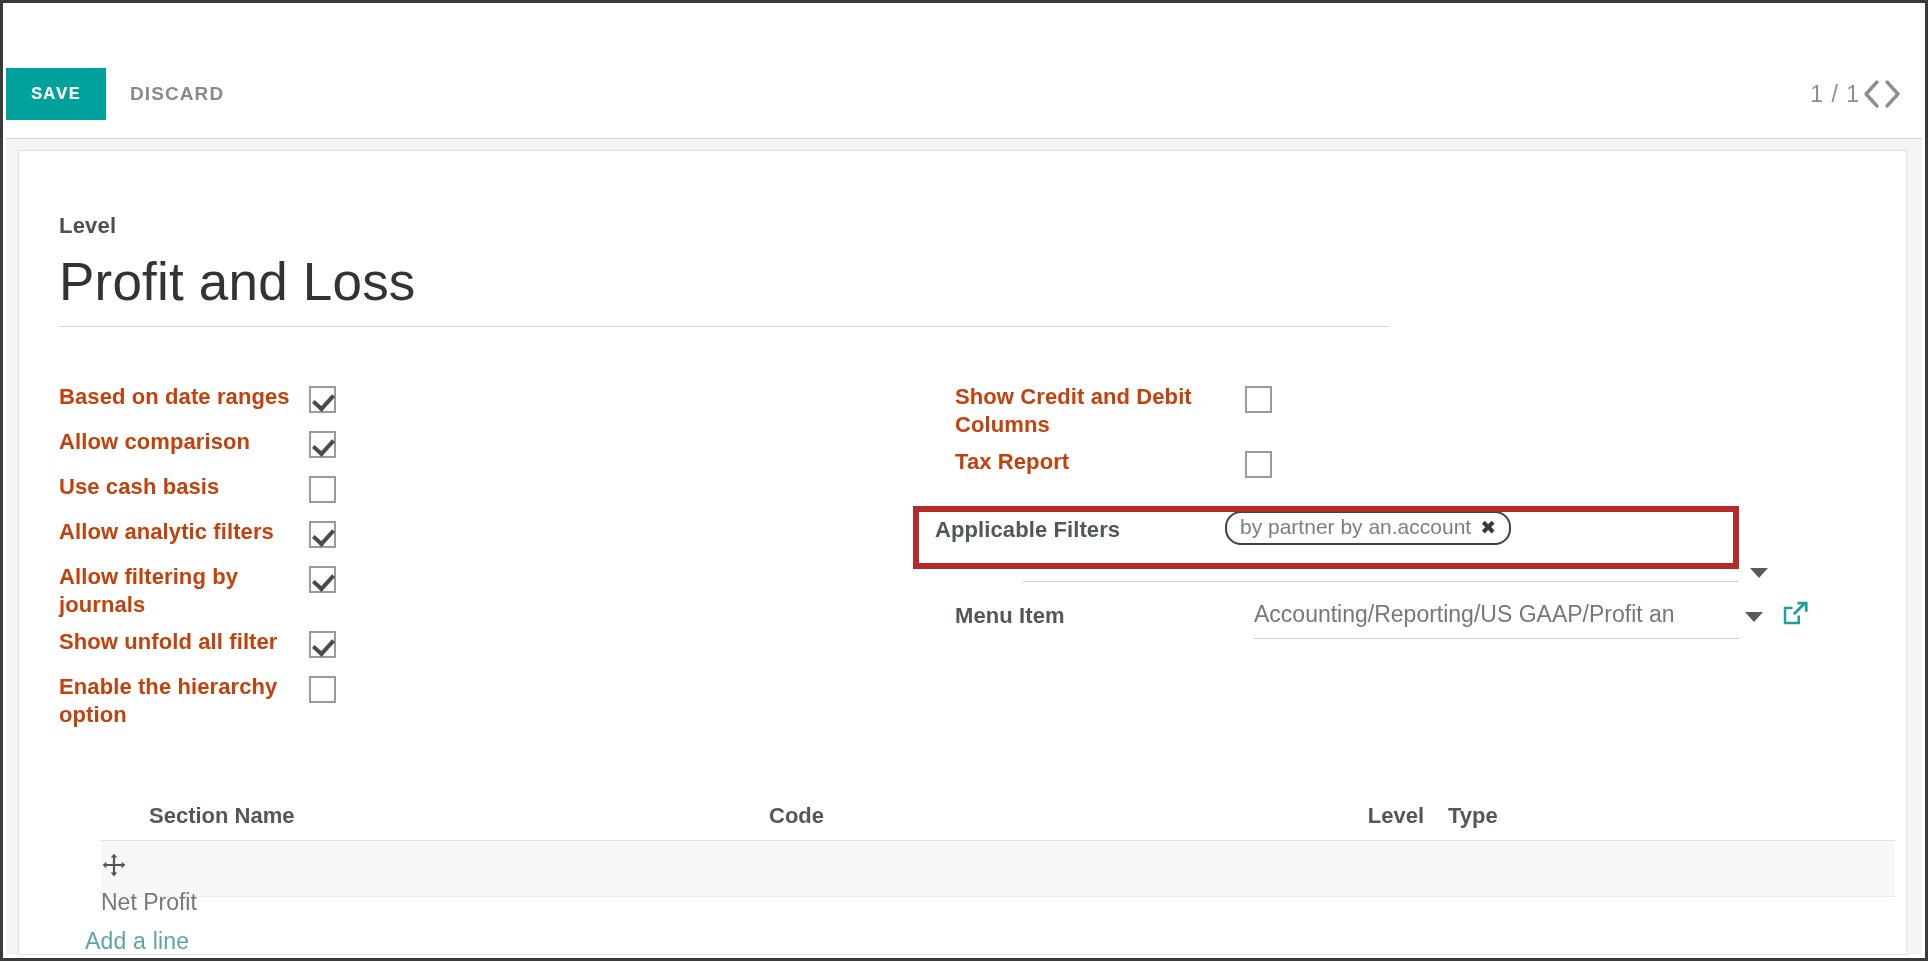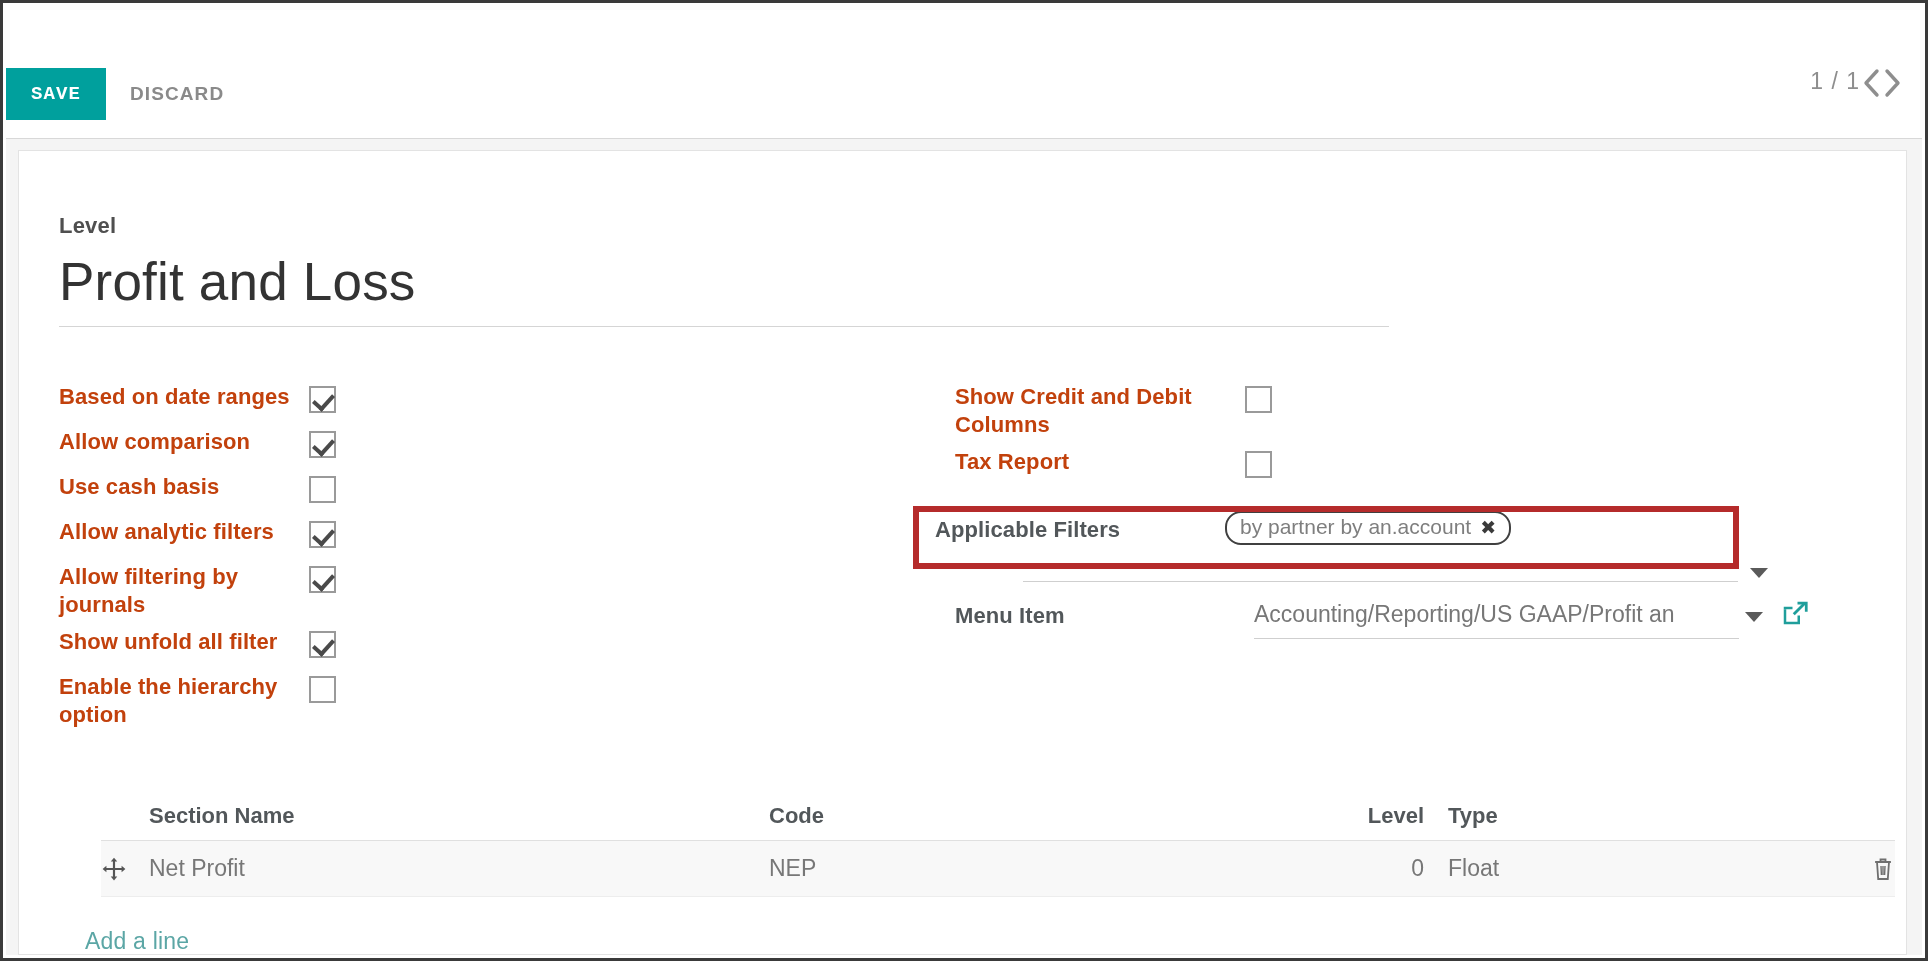--- a/index.html
+++ b/index.html
@@ -50,21 +50,21 @@
     position:absolute;left:118px;top:62px;height:52px;
     display:flex;align-items:center;
     color:#8a8a8a;background:transparent;border:none;
     font-size:19px;font-weight:700;letter-spacing:1.1px;
     font-family:"Liberation Sans",sans-serif;
     cursor:pointer;
   }
 
   .pager{
     position:absolute;right:18px;top:62px;height:52px;
-    display:flex;
+    display:flex;align-items:center;
     color:#8e8e8e;font-size:23px;
   }
   .pager-count{letter-spacing:1px;white-space:nowrap;}
   .pager-btn{
     color:#8e8e8e;cursor:pointer;display:block;line-height:1;
   }
   .pager-btn svg{display:block;}
 
   
   .sheet-bg{
@@ -201,25 +201,25 @@
   .tbl{
     position:absolute;left:98px;top:800px;right:30px;
   }
   .tbl-head{
     display:flex;
     padding:0 0 11px 0;
     border-bottom:1px solid #e0e0e0;
     font-size:22px;font-weight:700;color:#52575a;
   }
   .tbl-row{
-    display:flex;align-items:center;
+    display:flex;
     height:55px;
     background:#f8f8f8;
     border-bottom:1px solid #ededed;
-    font-size:23px;color:#777;
+    font-size:23px;color:#777;flex-direction:column;
   }
   .c-handle{flex:0 0 48px;display:flex;align-items:center;}
   .c-name{flex:0 0 620px;}
   .c-code{flex:0 0 530px;}
   .c-level{flex:0 0 125px;text-align:right;padding-right:24px;}
   .c-type{flex:1 1 auto;}
   .c-del{flex:0 0 70px;display:flex;justify-content:flex-end;align-items:center;}
 
   .handle-icon{color:#555;line-height:0;cursor:grab;}
   .trash-icon{color:#6f6f6f;line-height:0;cursor:pointer;}

